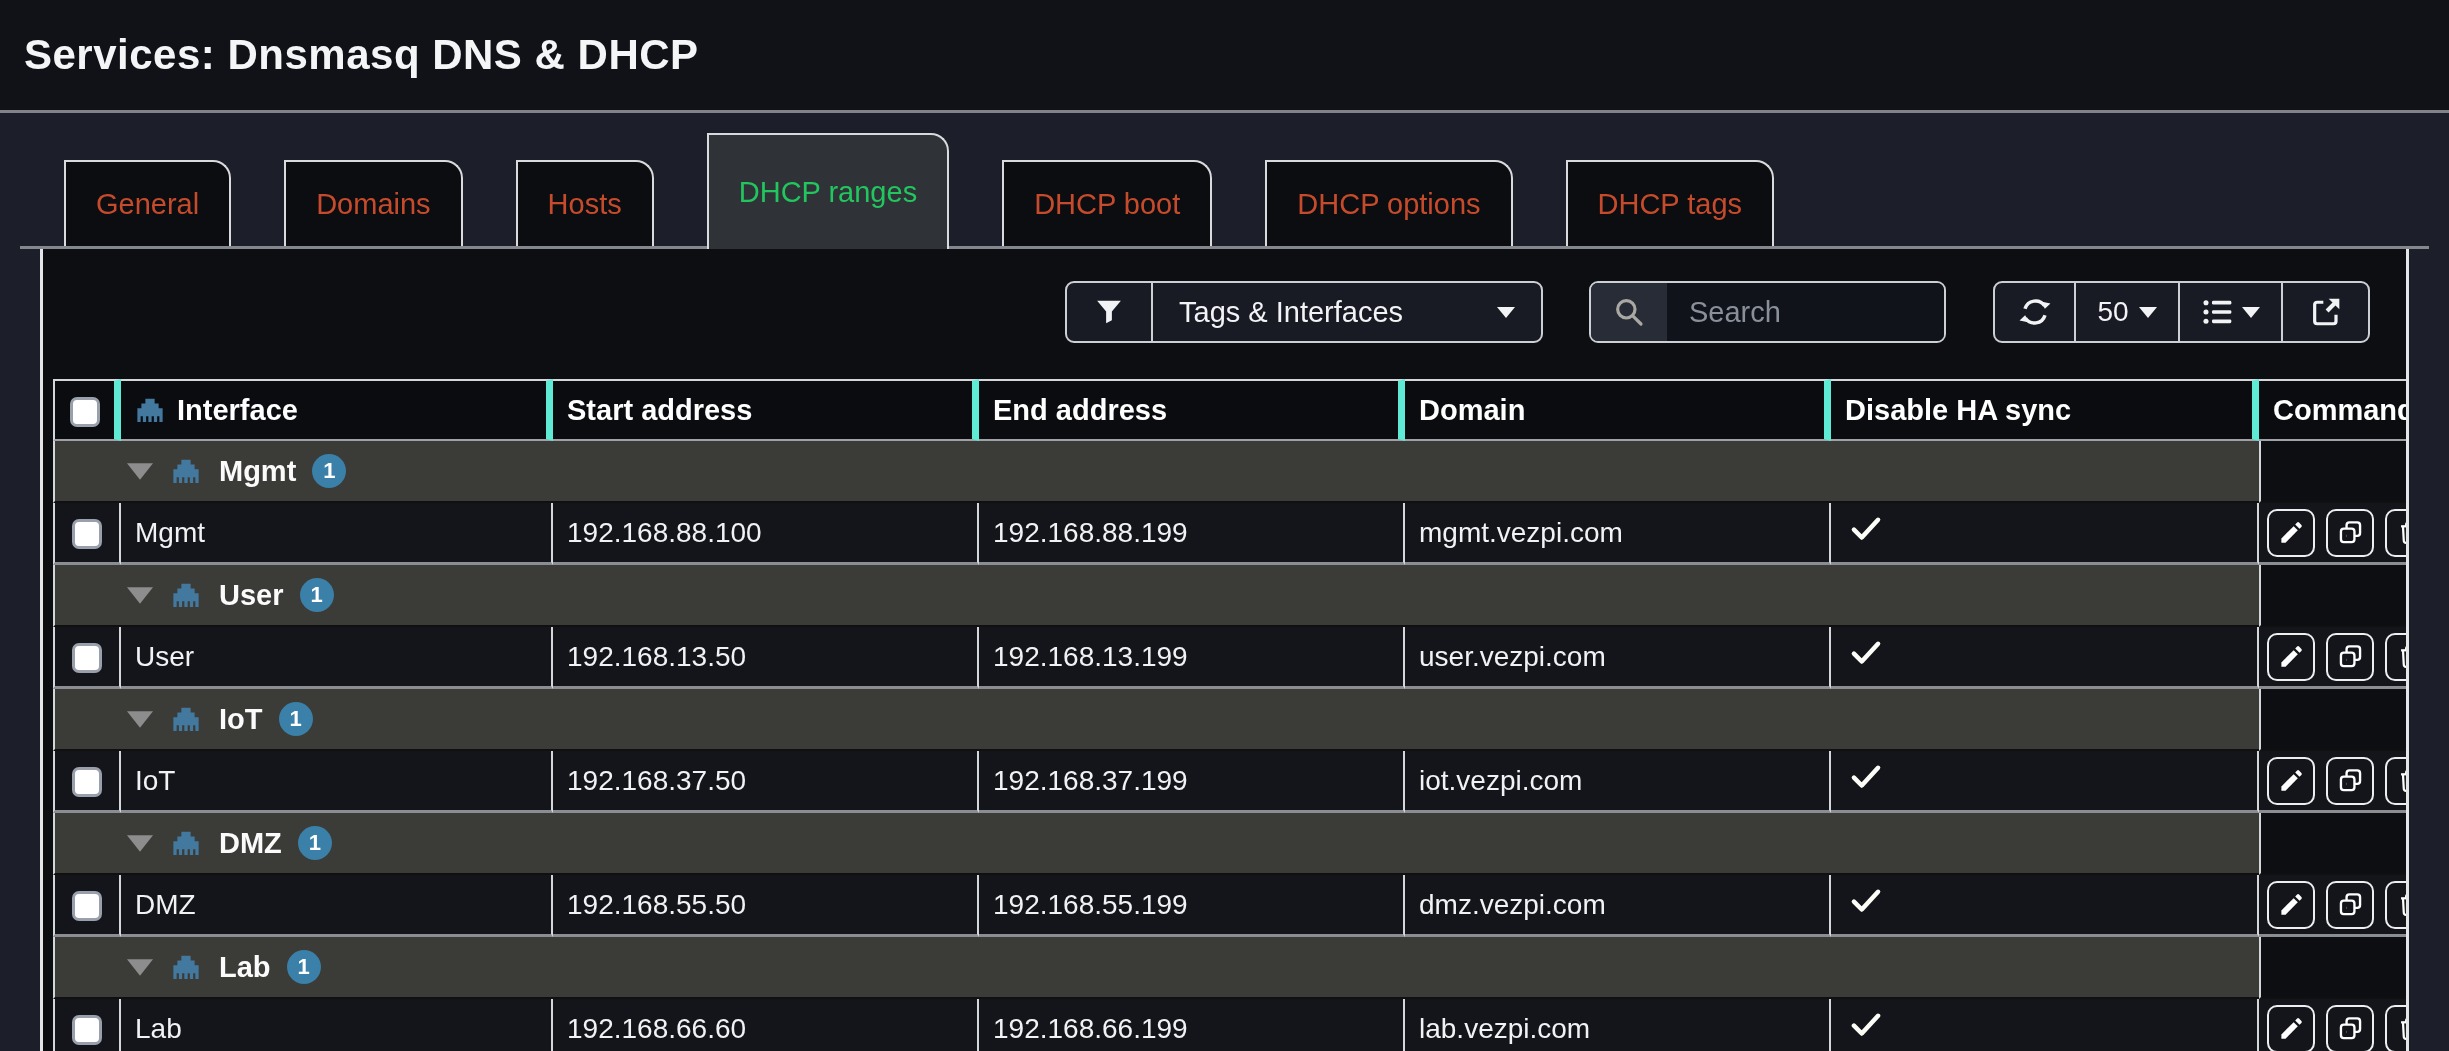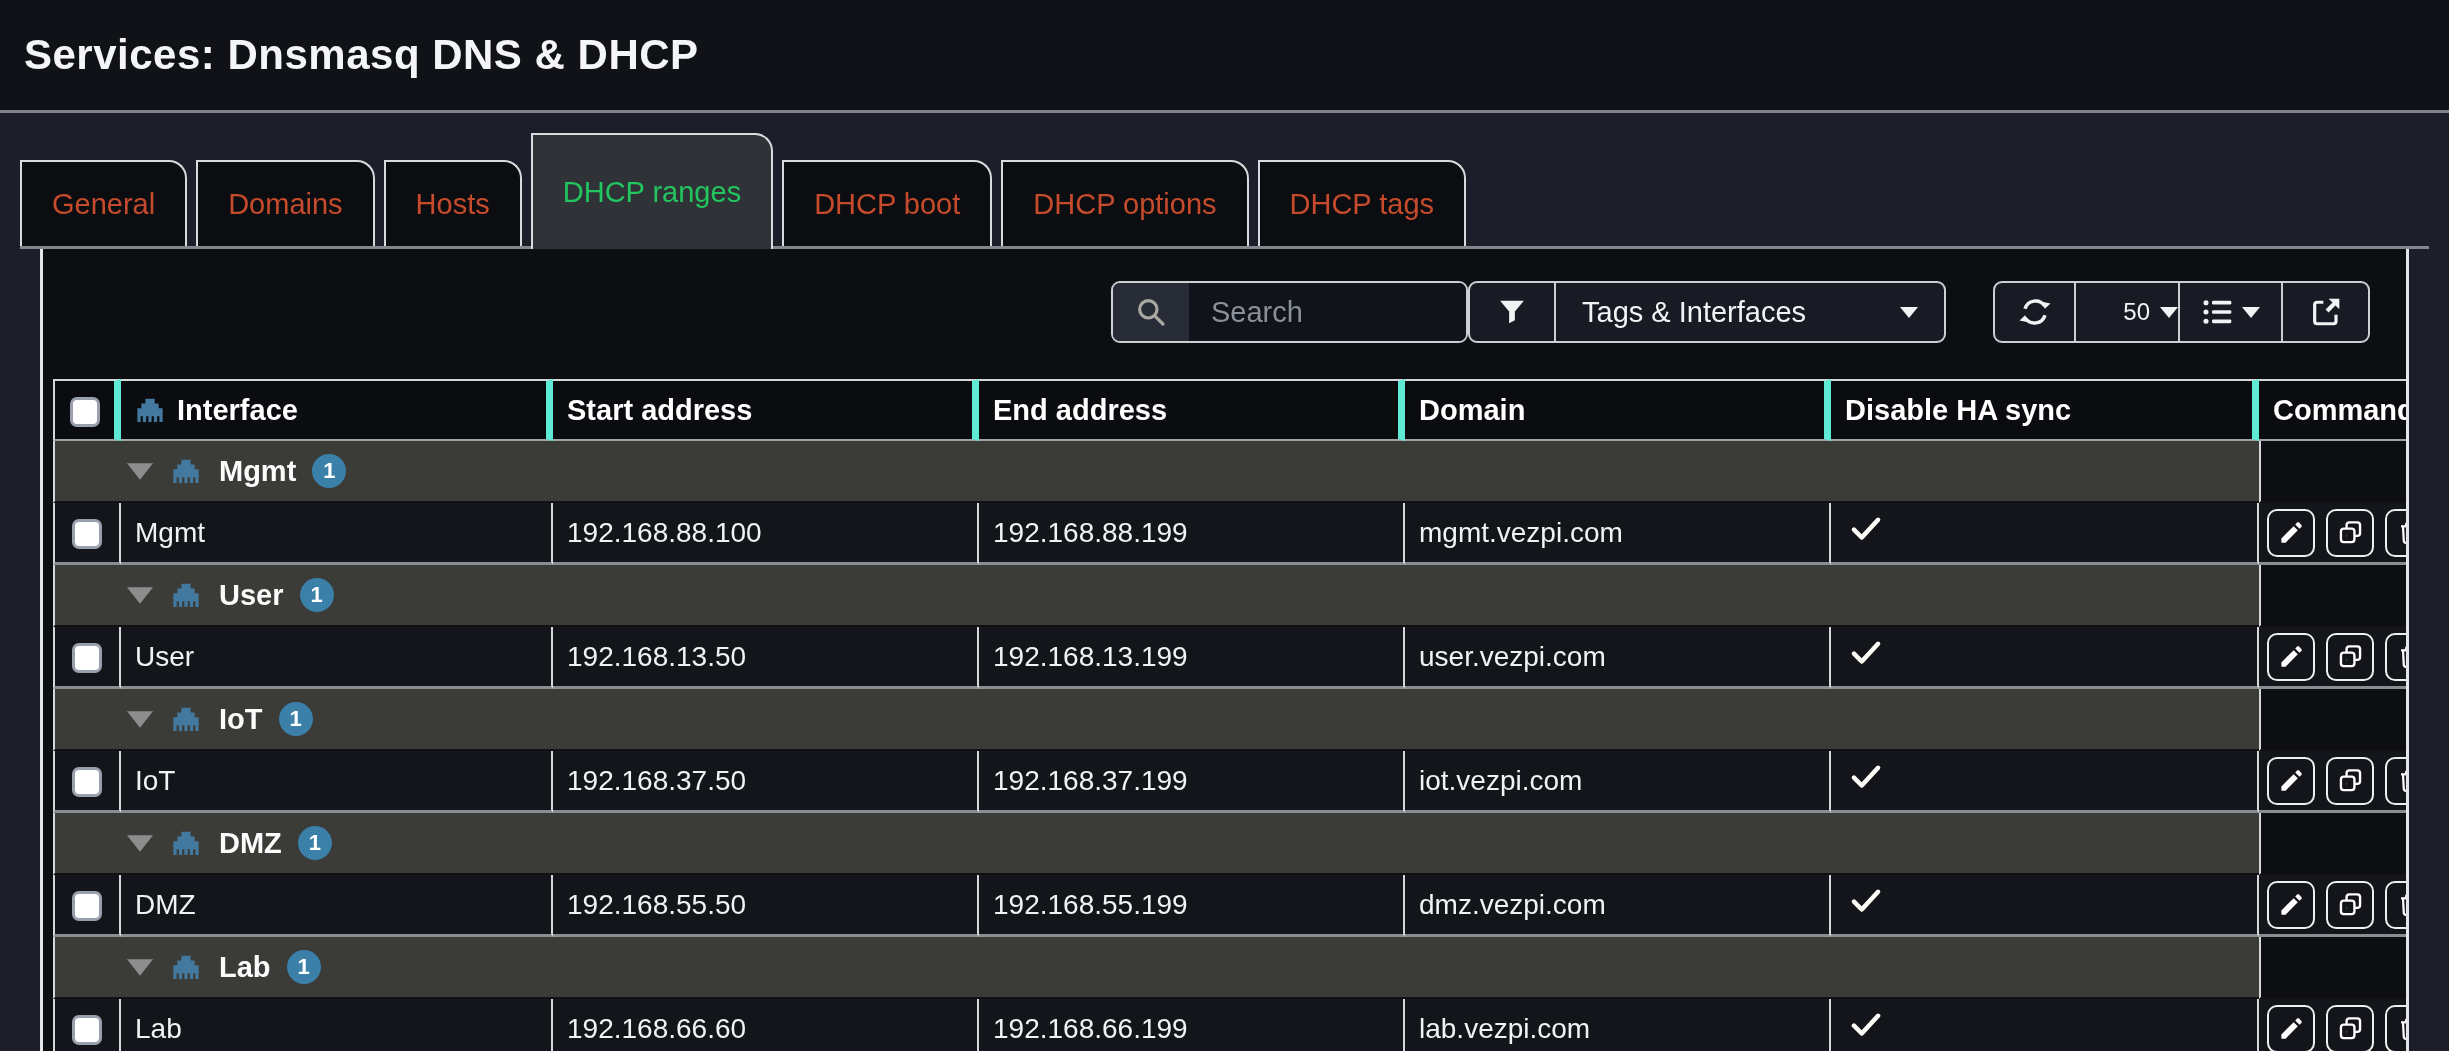--- a/index.html
+++ b/index.html
@@ -27,20 +27,21 @@
     border-bottom:3px solid #84878d;
   }
   .tab {
     height:86px; padding:0 30px;
     display:flex; align-items:center;
     background:#0b0d10;
     border:2px solid #d8dadd; border-bottom:none;
     border-top-right-radius:18px;
     color:#c64b2c; font-size:29px; cursor:pointer;
     white-space:nowrap;
+    margin-left:44px;
   }
   .tab.active {
     height:116px; margin-bottom:-3px;
     background:#2f3236; color:#22c55e;
     position:relative; z-index:2;
   }
 
   
   .panel {
     margin:0 20px; height:829px; overflow:hidden;
@@ -77,21 +78,21 @@
     flex:1; width:277px; border:none; outline:none;
     background:#10131a; color:#d6d9dd;
     font-size:29px; padding:0 22px;
     font-family:"Liberation Sans", sans-serif;
   }
   .search-group input::placeholder { color:#8a9099; }
 
   .actions-group { margin-left:47px; }
   .actions-group .seg { padding:0; }
   .seg-refresh { width:79px; }
-  .seg-pagesize { width:104px; gap:10px; font-size:24px;justify-content:flex-end; }
+  .seg-pagesize { width:104px; gap:10px; font-size:28px; }
   .seg-columns { width:103px; gap:8px; }
   .seg-export { width:87px; }
 
   .icon { display:inline-flex; align-items:center; justify-content:center; line-height:0; }
   .icon svg { display:block; }
 
   
   table.grid {
     margin:36px 8px 0 10px;
     width:2390px; table-layout:fixed;
@@ -175,48 +176,48 @@
       <div class="tab active">DHCP ranges</div>
       <div class="tab">DHCP boot</div>
       <div class="tab">DHCP options</div>
       <div class="tab">DHCP tags</div>
     </div>
 
   <div class="panel">
 
     <div class="toolbar">
 
+      <div class="btn-group filter-group">
+        <div class="seg funnel-seg">
+          <span class="icon">
+              <svg width="30" height="30" viewBox="0 0 24 24" fill="currentColor">
+                <path d="M2.5 3h19l-7.2 8.6v7l-4.6 2.3v-9.3L2.5 3z"></path>
+              </svg>
+            </span>
+        </div>
+        <div class="seg label-seg">
+          <span>Tags &amp; Interfaces</span>
+          <span class="icon caret">
+              <svg width="18" height="11" viewBox="0 0 10 6" fill="currentColor">
+                <polygon points="0,0 10,0 5,6"></polygon>
+              </svg>
+            </span>
+        </div>
+      </div>
+
       <div class="btn-group search-group">
         <div class="seg icon-seg">
           <span class="icon">
               <svg width="32" height="32" viewBox="0 0 24 24" fill="none" stroke="currentColor" stroke-width="2.4" stroke-linecap="round">
                 <circle cx="10" cy="10" r="6.5"></circle>
                 <line x1="15.2" y1="15.2" x2="21" y2="21"></line>
               </svg>
             </span>
         </div>
         <input type="text" placeholder="Search" style="">
-      </div>
-
-      <div class="btn-group filter-group">
-        <div class="seg funnel-seg">
-          <span class="icon">
-              <svg width="30" height="30" viewBox="0 0 24 24" fill="currentColor">
-                <path d="M2.5 3h19l-7.2 8.6v7l-4.6 2.3v-9.3L2.5 3z"></path>
-              </svg>
-            </span>
-        </div>
-        <div class="seg label-seg">
-          <span>Tags &amp; Interfaces</span>
-          <span class="icon caret">
-              <svg width="18" height="11" viewBox="0 0 10 6" fill="currentColor">
-                <polygon points="0,0 10,0 5,6"></polygon>
-              </svg>
-            </span>
-        </div>
       </div>
 
       <div class="btn-group actions-group">
         <div class="seg seg-refresh">
           <span class="icon">
               <svg width="32" height="32" viewBox="0 0 24 24">
                 <path d="M4.5 9.6 A 8.2 8.2 0 0 1 19.2 7.4" fill="none" stroke="currentColor" stroke-width="2.6"></path>
                 <polygon points="19.4,9.6 23.6,5.6 16.4,4.2" fill="currentColor"></polygon>
                 <path d="M19.5 14.4 A 8.2 8.2 0 0 1 4.8 16.6" fill="none" stroke="currentColor" stroke-width="2.6"></path>
                 <polygon points="4.6,14.4 0.4,18.4 7.6,19.8" fill="currentColor"></polygon>

